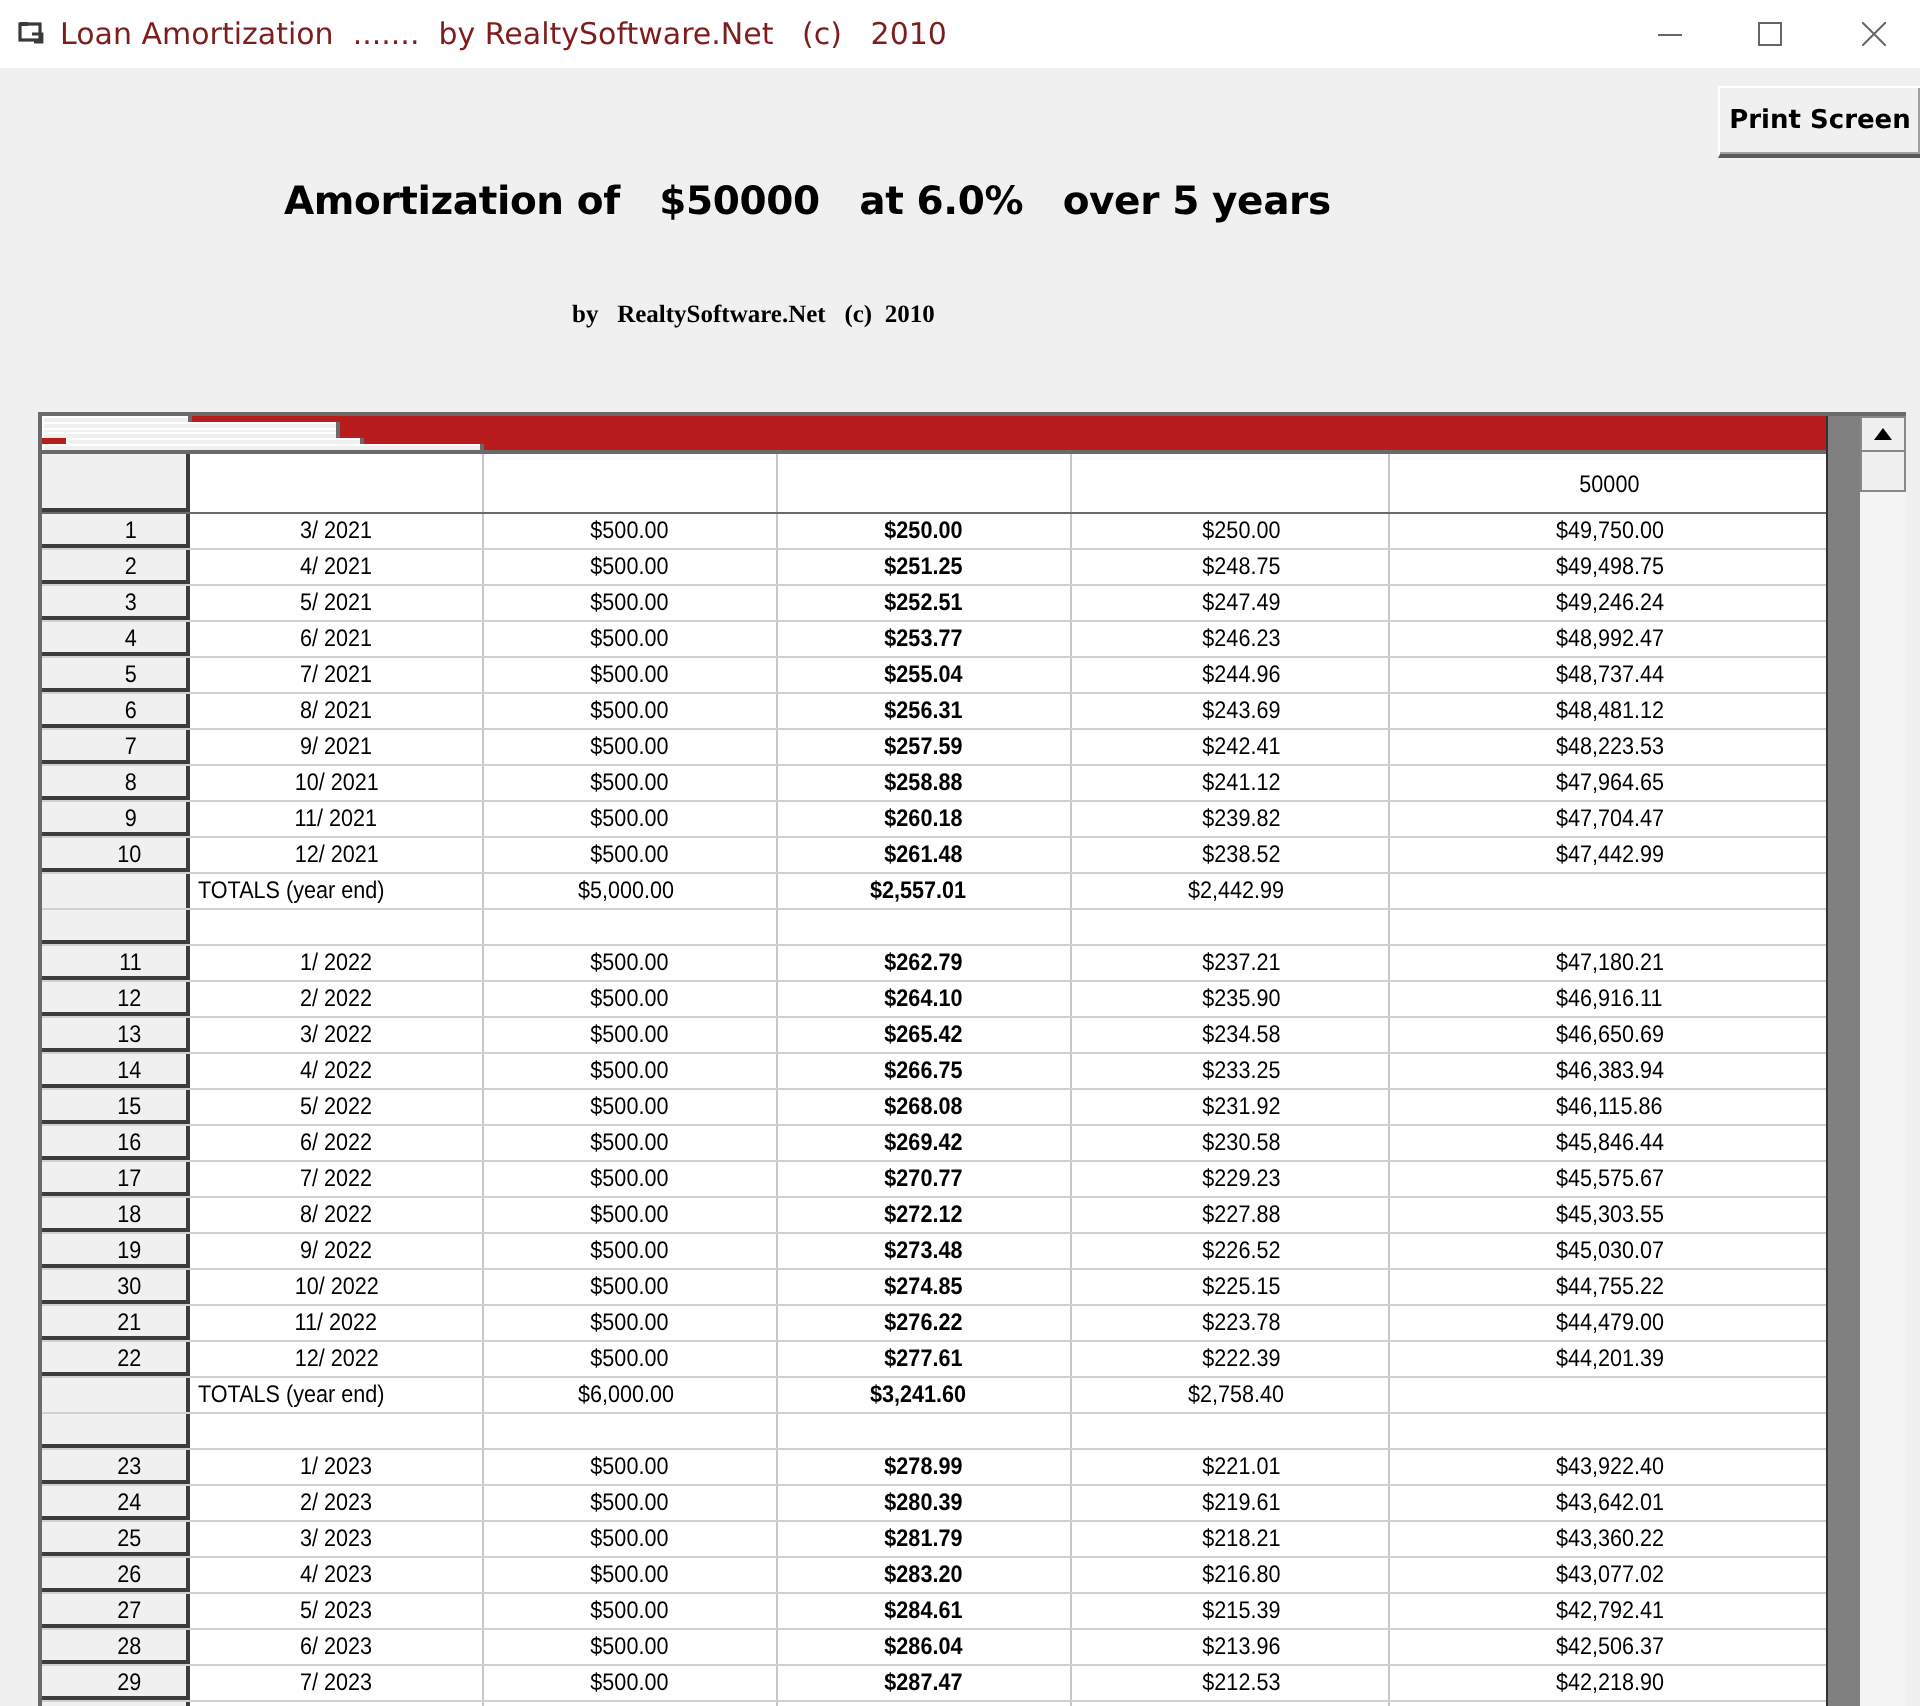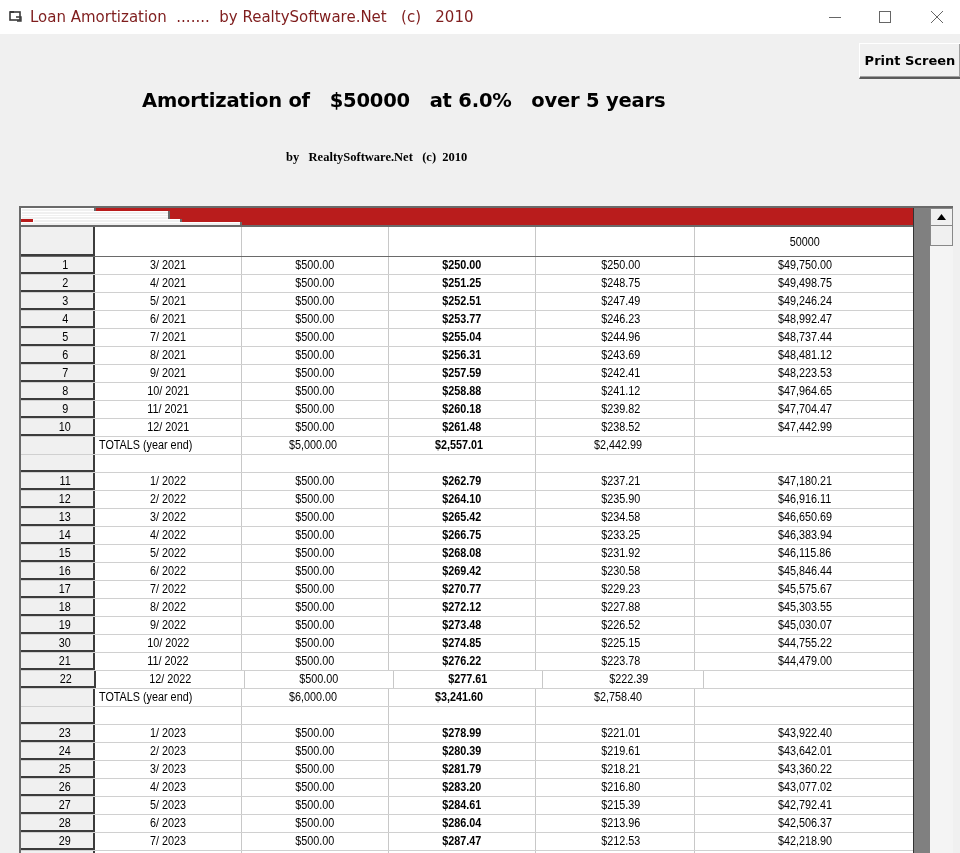--- a/index.html
+++ b/index.html
@@ -279,20 +279,21 @@
           <div class="cell c3"><span class="txt">$276.22</span></div>
           <div class="cell c4"><span class="txt">$223.78</span></div>
           <div class="cell c5"><span class="txt">$44,479.00</span></div>
         </div>
         <div class="row data">
           <div class="cell c0"><span class="txt">22</span></div>
           <div class="cell c1"><span class="txt">12/ 2022</span></div>
           <div class="cell c2"><span class="txt">$500.00</span></div>
           <div class="cell c3"><span class="txt">$277.61</span></div>
           <div class="cell c4"><span class="txt">$222.39</span></div>
+          <div class="cell c5"><span class="txt">$44,201.39</span></div>
         </div>
         <div class="row totals">
           <div class="cell c0"><span class="txt"></span></div>
           <div class="cell c1"><span class="txt">TOTALS (year end)</span></div>
           <div class="cell c2"><span class="txt">$6,000.00</span></div>
           <div class="cell c3"><span class="txt">$3,241.60</span></div>
           <div class="cell c4"><span class="txt">$2,758.40</span></div>
           <div class="cell c5"><span class="txt"></span></div>
         </div>
         <div class="row blank">

